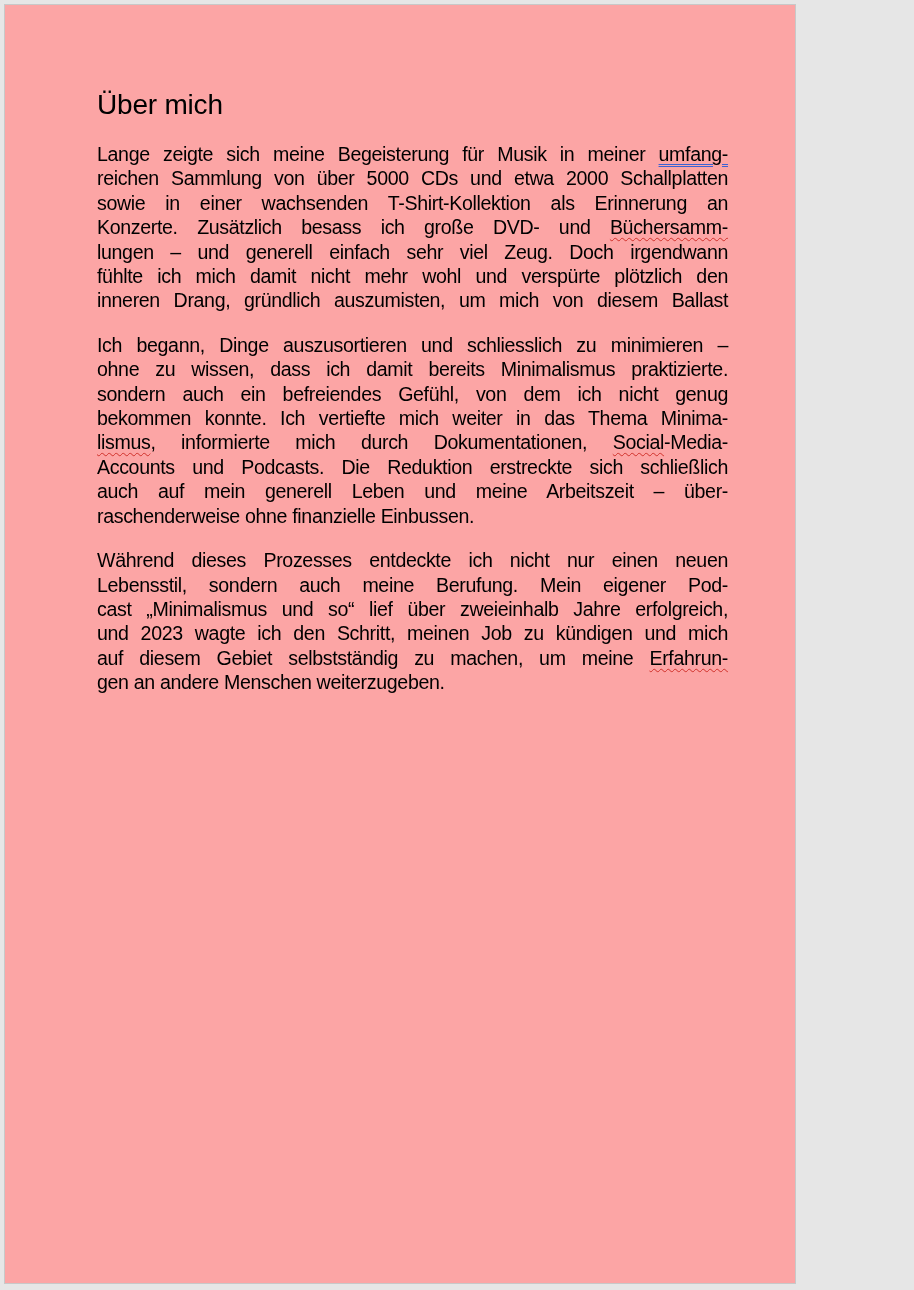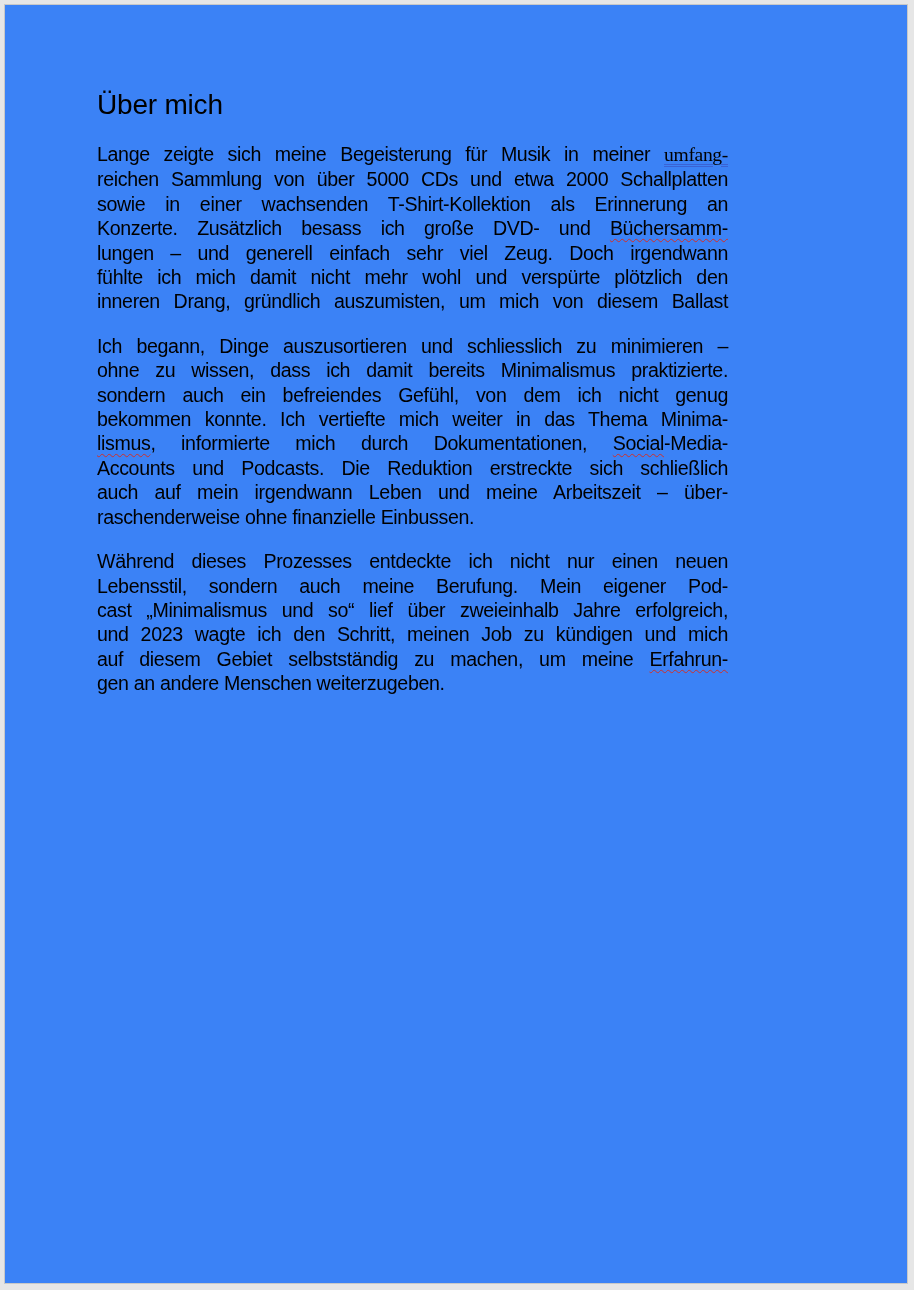--- a/index.html
+++ b/index.html
@@ -6,22 +6,22 @@
     body {
       width: 914px; height: 1290px;
       background: #e6e6e6;
       position: relative;
       overflow: hidden;
       font-family: "Liberation Sans", sans-serif;
     }
     .page {
       position: absolute;
       left: 4px; top: 4px;
-      width: 904px; height: 1280px;
-      background: #3b82f6;
+      width: 792px; height: 1280px;
+      background: #fca5a5;
       border: 1px solid #c8c8c8;
       box-sizing: border-box;
     }
     .content {
       position: absolute;
       left: 92px; top: 80px;
       width: 631px;
       color: #000;
     }
     h1 {
@@ -36,21 +36,21 @@
       line-height: 24.4px;
       margin: 0 0 20px 0;
       text-align: justify;
       letter-spacing: -0.35px;
       hyphens: none;
     }
     p.last { text-align: left; }
     .line { display: block; text-align: justify; text-align-last: justify; }
     .line.end { text-align-last: left; }
     .sp { text-decoration: underline wavy #d0302a; text-decoration-thickness: 1px; text-underline-offset: 3px; }
-    .gr { text-decoration: underline double #3a62d4; text-decoration-thickness: 1px; text-underline-offset: 3px; font-family: Liberation Serif, serif; }
+    .gr { text-decoration: underline double #3a62d4; text-decoration-thickness: 1px; text-underline-offset: 3px; }
   </style>
 </head>
 <body>
 
 <div class="page">
   <div class="content">
     <h1>Über mich</h1>
 
 
     <p>
@@ -63,21 +63,21 @@
       <span class="line"><span>inneren Drang, gründlich auszumisten, um mich von diesem Ballast</span></span>
     </p>
 
     <p>
       <span class="line"><span>Ich begann, Dinge auszusortieren und schliesslich zu minimieren –</span></span>
       <span class="line"><span>ohne zu wissen, dass ich damit bereits Minimalismus praktizierte.</span></span>
       <span class="line"><span>sondern auch ein befreiendes Gefühl, von dem ich nicht genug</span></span>
       <span class="line"><span>bekommen konnte. Ich vertiefte mich weiter in das Thema Minima-</span></span>
       <span class="line"><span class="sp">lismus</span><span>, informierte mich durch Dokumentationen, </span><span class="sp">Social</span><span>-Media-</span></span>
       <span class="line"><span>Accounts und Podcasts. Die Reduktion erstreckte sich schließlich</span></span>
-      <span class="line"><span>auch auf mein irgendwann Leben und meine Arbeitszeit – über-</span></span>
+      <span class="line"><span>auch auf mein generell Leben und meine Arbeitszeit – über-</span></span>
       <span class="line end"><span>raschenderweise ohne finanzielle Einbussen.</span></span>
     </p>
 
     <p>
       <span class="line"><span>Während dieses Prozesses entdeckte ich nicht nur einen neuen</span></span>
       <span class="line"><span>Lebensstil, sondern auch meine Berufung. Mein eigener Pod-</span></span>
       <span class="line"><span>cast „Minimalismus und so“ lief über zweieinhalb Jahre erfolgreich,</span></span>
       <span class="line"><span>und 2023 wagte ich den Schritt, meinen Job zu kündigen und mich</span></span>
       <span class="line"><span>auf diesem Gebiet selbstständig zu machen, um meine </span><span class="sp">Erfahrun-</span></span>
       <span class="line end"><span>gen an andere Menschen weiterzugeben.</span></span>

